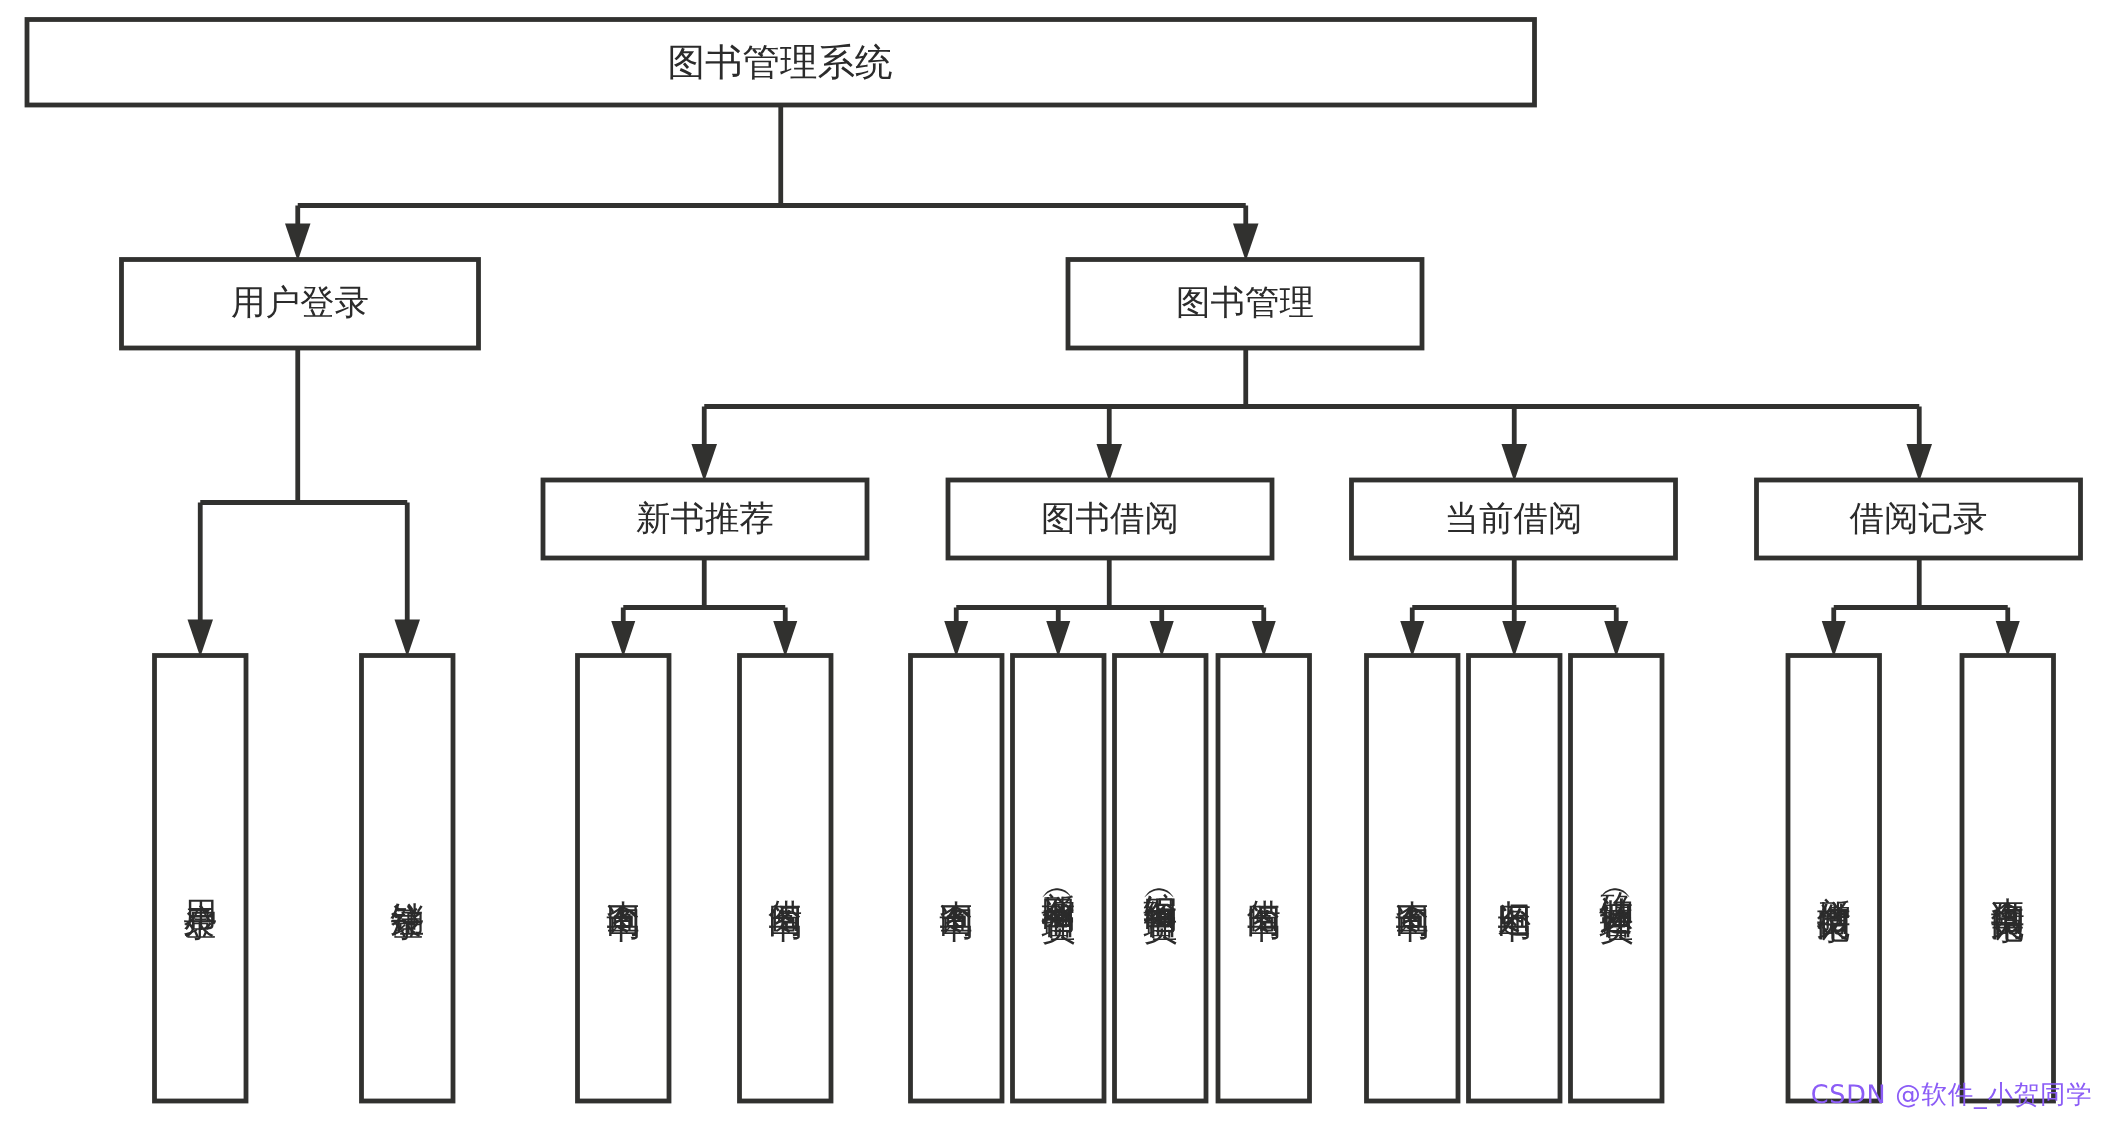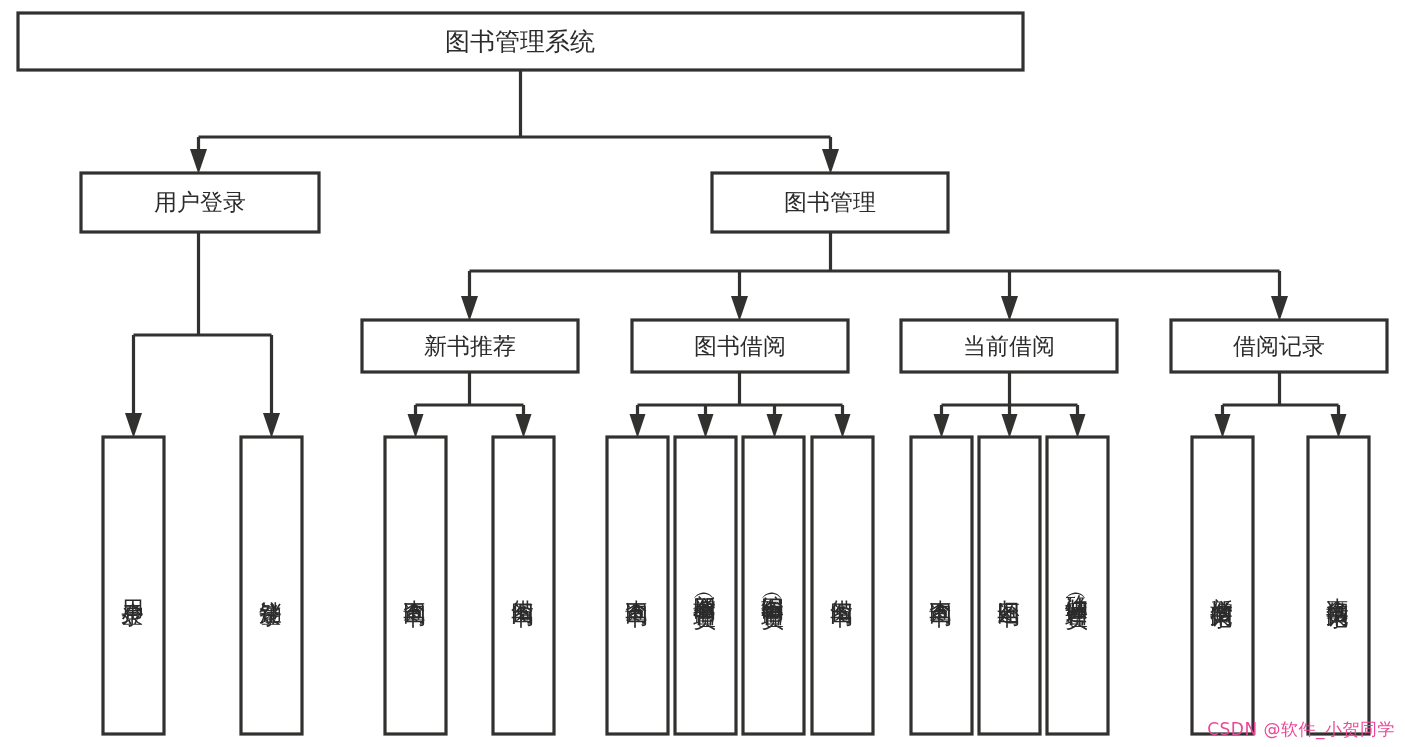--- a/index.html
+++ b/index.html
@@ -25,21 +25,21 @@
   .vert-text{
     writing-mode:vertical-rl;
     text-orientation:upright;
     letter-spacing:2px;
   }
   .watermark{
     position:absolute;
     right:10px;bottom:6px;
     font-family:"DejaVu Sans","Liberation Sans",sans-serif;
     font-size:17px;
-    color:#ec4899;
+    color:#8b5cf6;
     white-space:nowrap;
     letter-spacing:0.5px;
   }
   foreignObject div.vwrap{
     width:100%;height:100%;
     display:flex;align-items:center;justify-content:center;
     color:#2b2b2b;
   }
 </style>
 </head>

